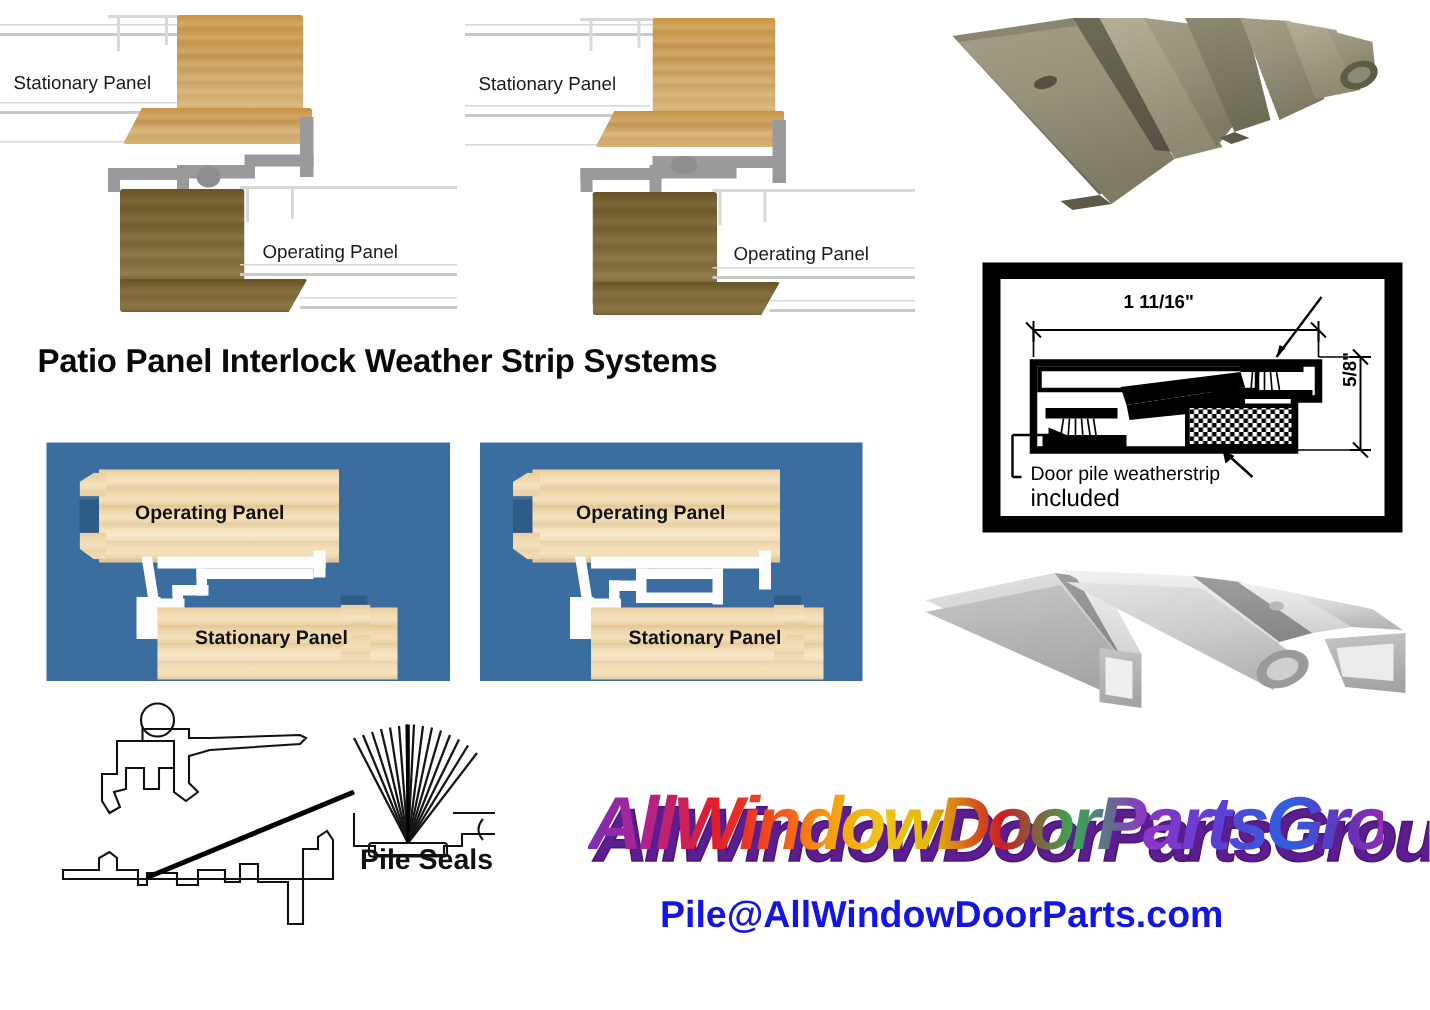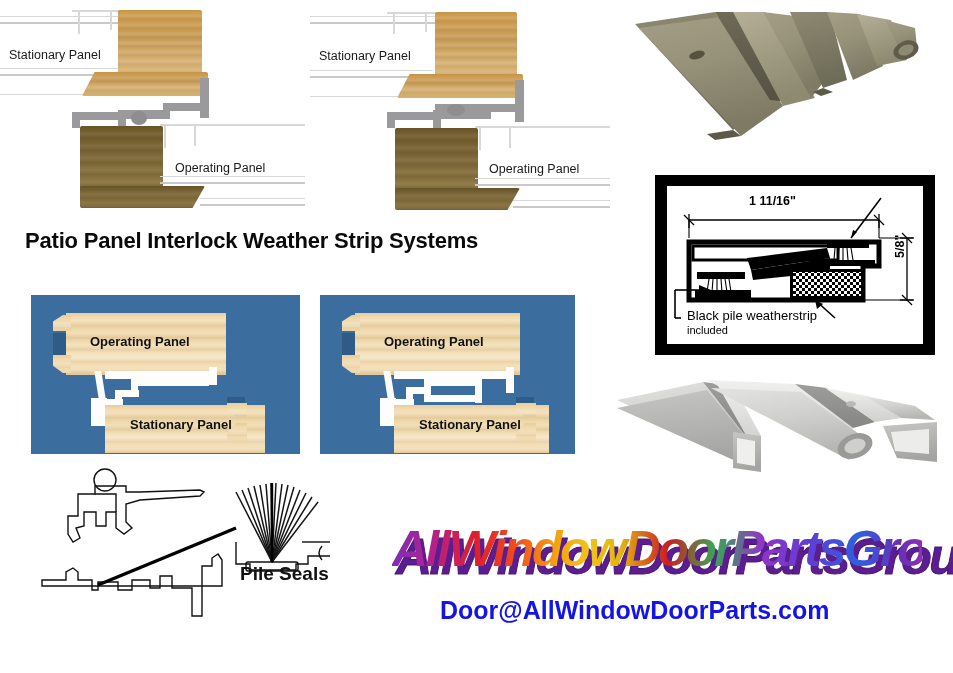--- a/index.html
+++ b/index.html
@@ -249,22 +249,22 @@
       <polygon points="148,114 150,123 156,118" fill="#000"></polygon>
 
       <line x1="8" y1="132" x2="8" y2="104" stroke="#000" stroke-width="1.6"></line>
       <line x1="8" y1="104" x2="36" y2="104" stroke="#000" stroke-width="1.6"></line>
       <polygon points="44,104 32,99 32,109" fill="#000"></polygon>
       <line x1="8" y1="132" x2="14" y2="132" stroke="#000" stroke-width="1.6"></line>
     </svg>
     <div class="tx" style="left:82px;top:8px;font-size:12.5px;font-weight:bold;">1 11/16"</div>
     <div class="tx" style="left:226px;top:72px;font-size:12.5px;font-weight:bold;
                 transform:rotate(-90deg);transform-origin:left top;">5/8"</div>
-    <div class="tx" style="left:20px;top:122px;font-size:13px;">Black pile weatherstrip</div>
-    <div class="tx" style="left:20px;top:138px;font-size:11px;">included</div>
+    <div class="tx" style="left:20px;top:122px;font-size:13px;">Door pile weatherstrip</div>
+    <div class="tx" style="left:20px;top:138px;font-size:16px;">included</div>
   </div>
 </div>
 
 <div class="bluefig" style="left:31px;top:295px;width:269px;height:159px;">
   <div class="bdark" style="left:22px;top:38px;width:18px;height:26px;"></div>
   <div class="bdark" style="left:196px;top:102px;width:18px;height:26px;"></div>
   <div class="bwood" style="left:35px;top:18px;width:160px;height:62px;"></div>
   <div class="bwood" style="left:22px;top:20px;width:18px;height:16px;
               clip-path:polygon(0 40%,55% 0,100% 0,100% 100%,0 100%);"></div>
   <div class="bwood" style="left:22px;top:60px;width:18px;height:18px;
@@ -402,13 +402,13 @@
     <line x1="58" y1="125" x2="196" y2="68" stroke="#000" stroke-width="3.4"></line>
   </svg>
 </div>
 <div id="pile-label">Pile Seals</div>
 
 <div id="logo-wrap">
   <div id="logo-shadow">AllWindowDoorPartsGroup</div>
   <div id="logo-main">AllWindowDoorPartsGroup</div>
 </div>
 
-<div id="email-text">Door@AllWindowDoorParts.com</div>
+<div id="email-text">Pile@AllWindowDoorParts.com</div>
 
 </body></html>

